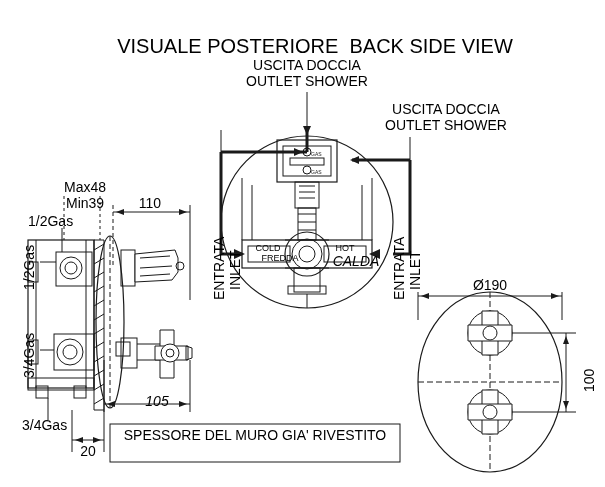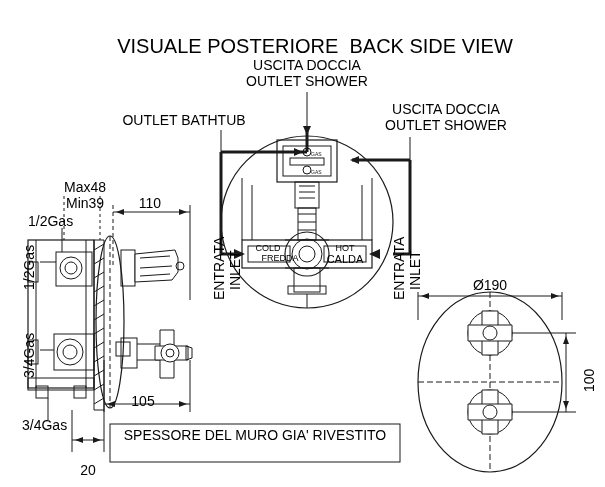--- a/index.html
+++ b/index.html
@@ -171,41 +171,40 @@
       <path d="M512 333 L576 333 M512 412 L576 412"></path>
 
     </g>
   </svg>
 
   <div class="lbl c" style="left:315px;top:36px;font-size:20px;">VISUALE POSTERIORE  BACK SIDE VIEW</div>
 
   <div class="lbl c" style="left:307px;top:58px;font-size:14px;">USCITA DOCCIA</div>
   <div class="lbl c" style="left:307px;top:74px;font-size:14px;">OUTLET SHOWER</div>
 
-  <div class="lbl c" style="left:184px;top:113px;font-size:14px;">OUTLET BATHTUB</div>
 
   <div class="lbl c" style="left:446px;top:102px;font-size:14px;">USCITA DOCCIA</div>
   <div class="lbl c" style="left:446px;top:118px;font-size:14px;">OUTLET SHOWER</div>
 
   <div class="lbl vert" style="left:212px;top:300px;font-size:14px;">ENTRATA</div>
   <div class="lbl vert" style="left:228px;top:290px;font-size:14px;">INLET</div>
 
   <div class="lbl vert" style="left:392px;top:300px;font-size:14px;">ENTRATA</div>
   <div class="lbl vert" style="left:408px;top:290px;font-size:14px;">INLET</div>
 
   <div class="lbl c" style="left:268px;top:244px;font-size:9px;">COLD</div>
   <div class="lbl c" style="left:268px;top:254px;font-size:9px;margin-left:12px;">FREDDA</div>
   <div class="lbl c" style="left:345px;top:244px;font-size:9px;">HOT</div>
-  <div class="lbl c" style="left:345px;top:254px;font-size:11px;">CALDA</div>
+  <div class="lbl c" style="left:356px;top:254px;font-size:14px;font-style:italic;">CALDA</div>
 
   <div class="lbl" style="left:64px;top:180px;font-size:14px;">Max48</div>
   <div class="lbl" style="left:66px;top:196px;font-size:14px;">Min39</div>
   <div class="lbl c" style="left:150px;top:196px;font-size:14px;">110</div>
-  <div class="lbl c" style="left:143px;top:394px;font-size:14px;">105</div>
-  <div class="lbl c" style="left:88px;top:444px;font-size:14px;margin-top:19px;">20</div>
+  <div class="lbl c" style="left:157px;top:394px;font-size:14px;font-style:italic;">105</div>
+  <div class="lbl c" style="left:88px;top:444px;font-size:14px;">20</div>
 
   <div class="lbl" style="left:28px;top:214px;font-size:14px;">1/2Gas</div>
   <div class="lbl vert" style="left:22px;top:290px;font-size:14px;">1/2Gas</div>
   <div class="lbl vert" style="left:22px;top:378px;font-size:14px;">3/4Gas</div>
   <div class="lbl" style="left:22px;top:418px;font-size:14px;">3/4Gas</div>
 
   <div class="lbl c" style="left:255px;top:428px;font-size:14px;">SPESSORE DEL MURO GIA' RIVESTITO</div>
 
   <div class="lbl c" style="left:490px;top:278px;font-size:14px;">Ø190</div>
   <div class="lbl vert" style="left:582px;top:392px;font-size:14px;">100</div>

